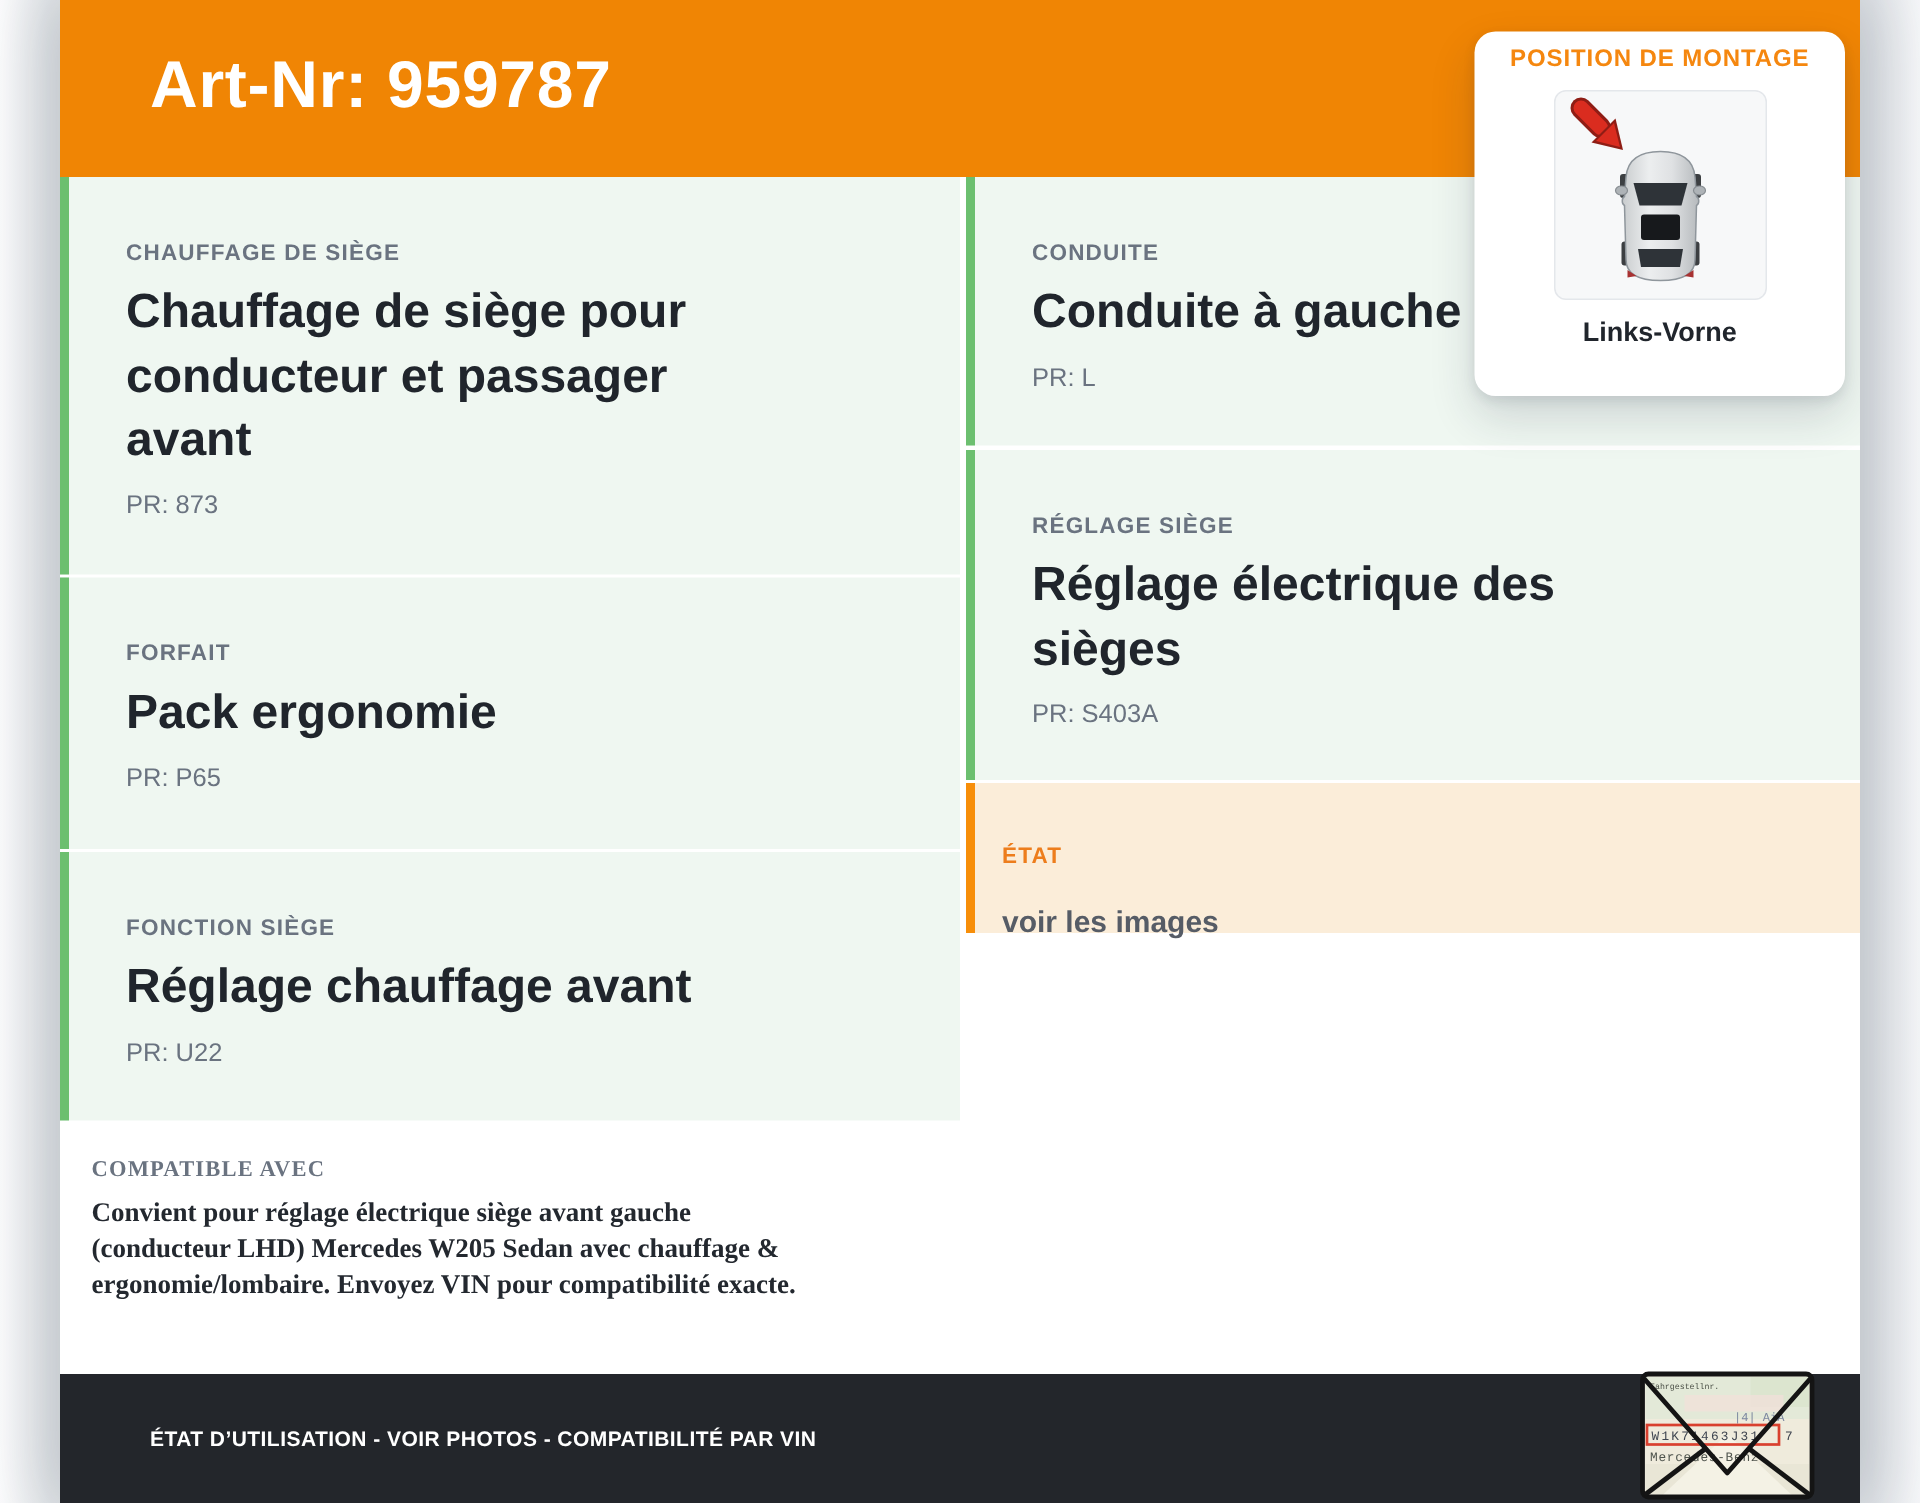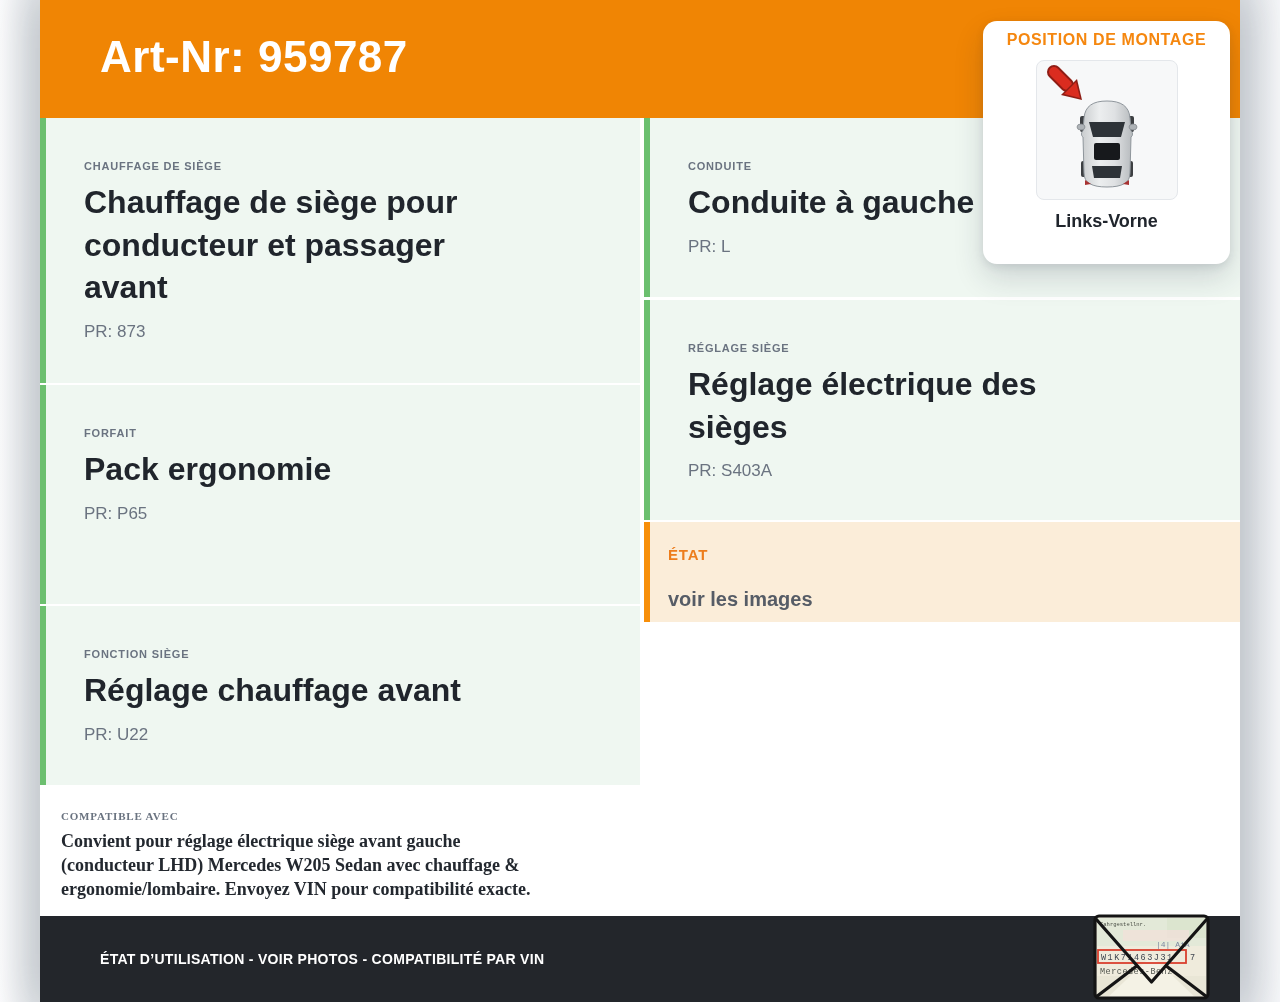--- a/index.html
+++ b/index.html
@@ -15,33 +15,33 @@
   
   .header{height:118px;background:#F08504;display:flex;align-items:center;}
   .header h1{margin:0 0 4px 60px;font-size:44px;font-weight:700;color:#ffffff;letter-spacing:.5px;}
   
   .grid{display:flex;gap:4px;}
   .col{display:flex;flex-direction:column;}
   .col-left{width:600px;}
   .col-right{width:596px;}
   .card{box-sizing:border-box;}
   .spec{background:#EFF7F1;border-left:6px solid #6CBF6F;padding:42px 30px 0 38px;}
-  .card-label{font-size:11px;font-weight:700;letter-spacing:.8px;color:#6A7380;}
+  .card-label{font-size:15px;font-weight:700;letter-spacing:.8px;color:#6A7380;}
   .card-title{margin:9px 0 0;font-size:32px;font-weight:700;color:#20252C;line-height:1.33;max-width:445px;}
   .card-pr{margin-top:13px;font-size:17px;color:#6A7380;}
   .l1{height:265px;margin-bottom:2px;}
-  .l2{height:219px;margin-bottom:2px;}
+  .l2{height:181px;margin-bottom:2px;}
   .l3{height:179px;margin-bottom:3px;}
   .l4{height:162px;font-family:Liberation Serif, serif;}
   .r1{height:179px;margin-bottom:3px;}
   .r2{height:220px;margin-bottom:2px;}
   .r3{height:100px;}
   .compat{background:#ffffff;padding:22px 30px 0 21px;}
   .compat-text{margin-top:7px;font-size:18px;font-weight:700;color:#23282F;line-height:1.34;max-width:470px;}
-  .etat{background:#FBEDD9;border-left:6px solid #F78E09;padding:24px 0 0 18px;}
+  .etat{background:#FBEDD9;border-left:6px solid #F78E09;padding:40px 0 0 18px;}
   .etat-label{font-size:15px;font-weight:700;letter-spacing:.8px;color:#ED7D1C;}
   .etat-text{margin-top:25px;font-size:20px;font-weight:700;color:#565C66;}
   
   .position-card{
     position:absolute;left:943px;top:21px;width:247px;height:243px;z-index:20;
     background:#ffffff;border-radius:14px;text-align:center;
     box-shadow:0 14px 30px rgba(30,40,60,.16),0 3px 8px rgba(30,40,60,.10);
   }
   .pos-label{margin-top:10px;font-size:16px;font-weight:700;letter-spacing:.6px;color:#F5870F;}
   .pos-imgbox{width:140px;height:138px;margin:11px auto 0;background:#F7F8F9;border:1px solid #E4E7EB;border-radius:8px;}

